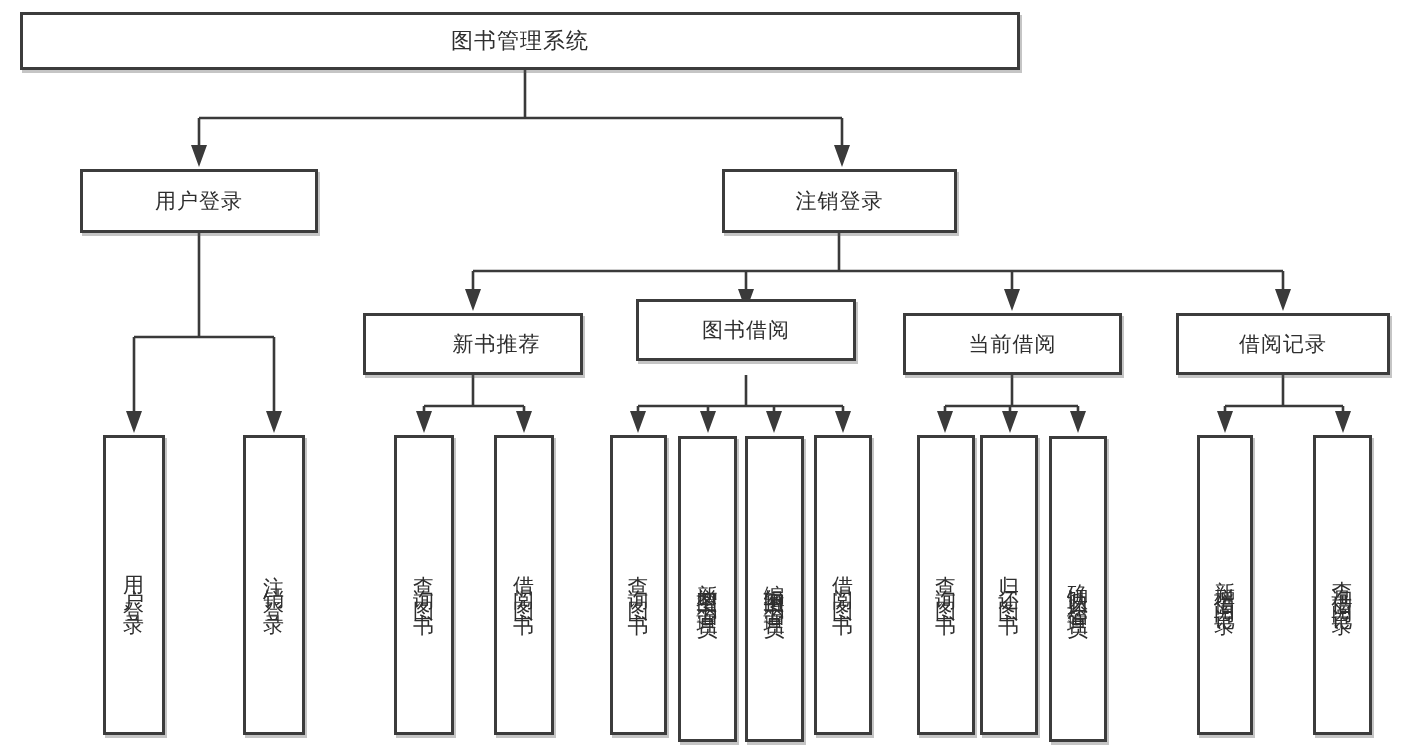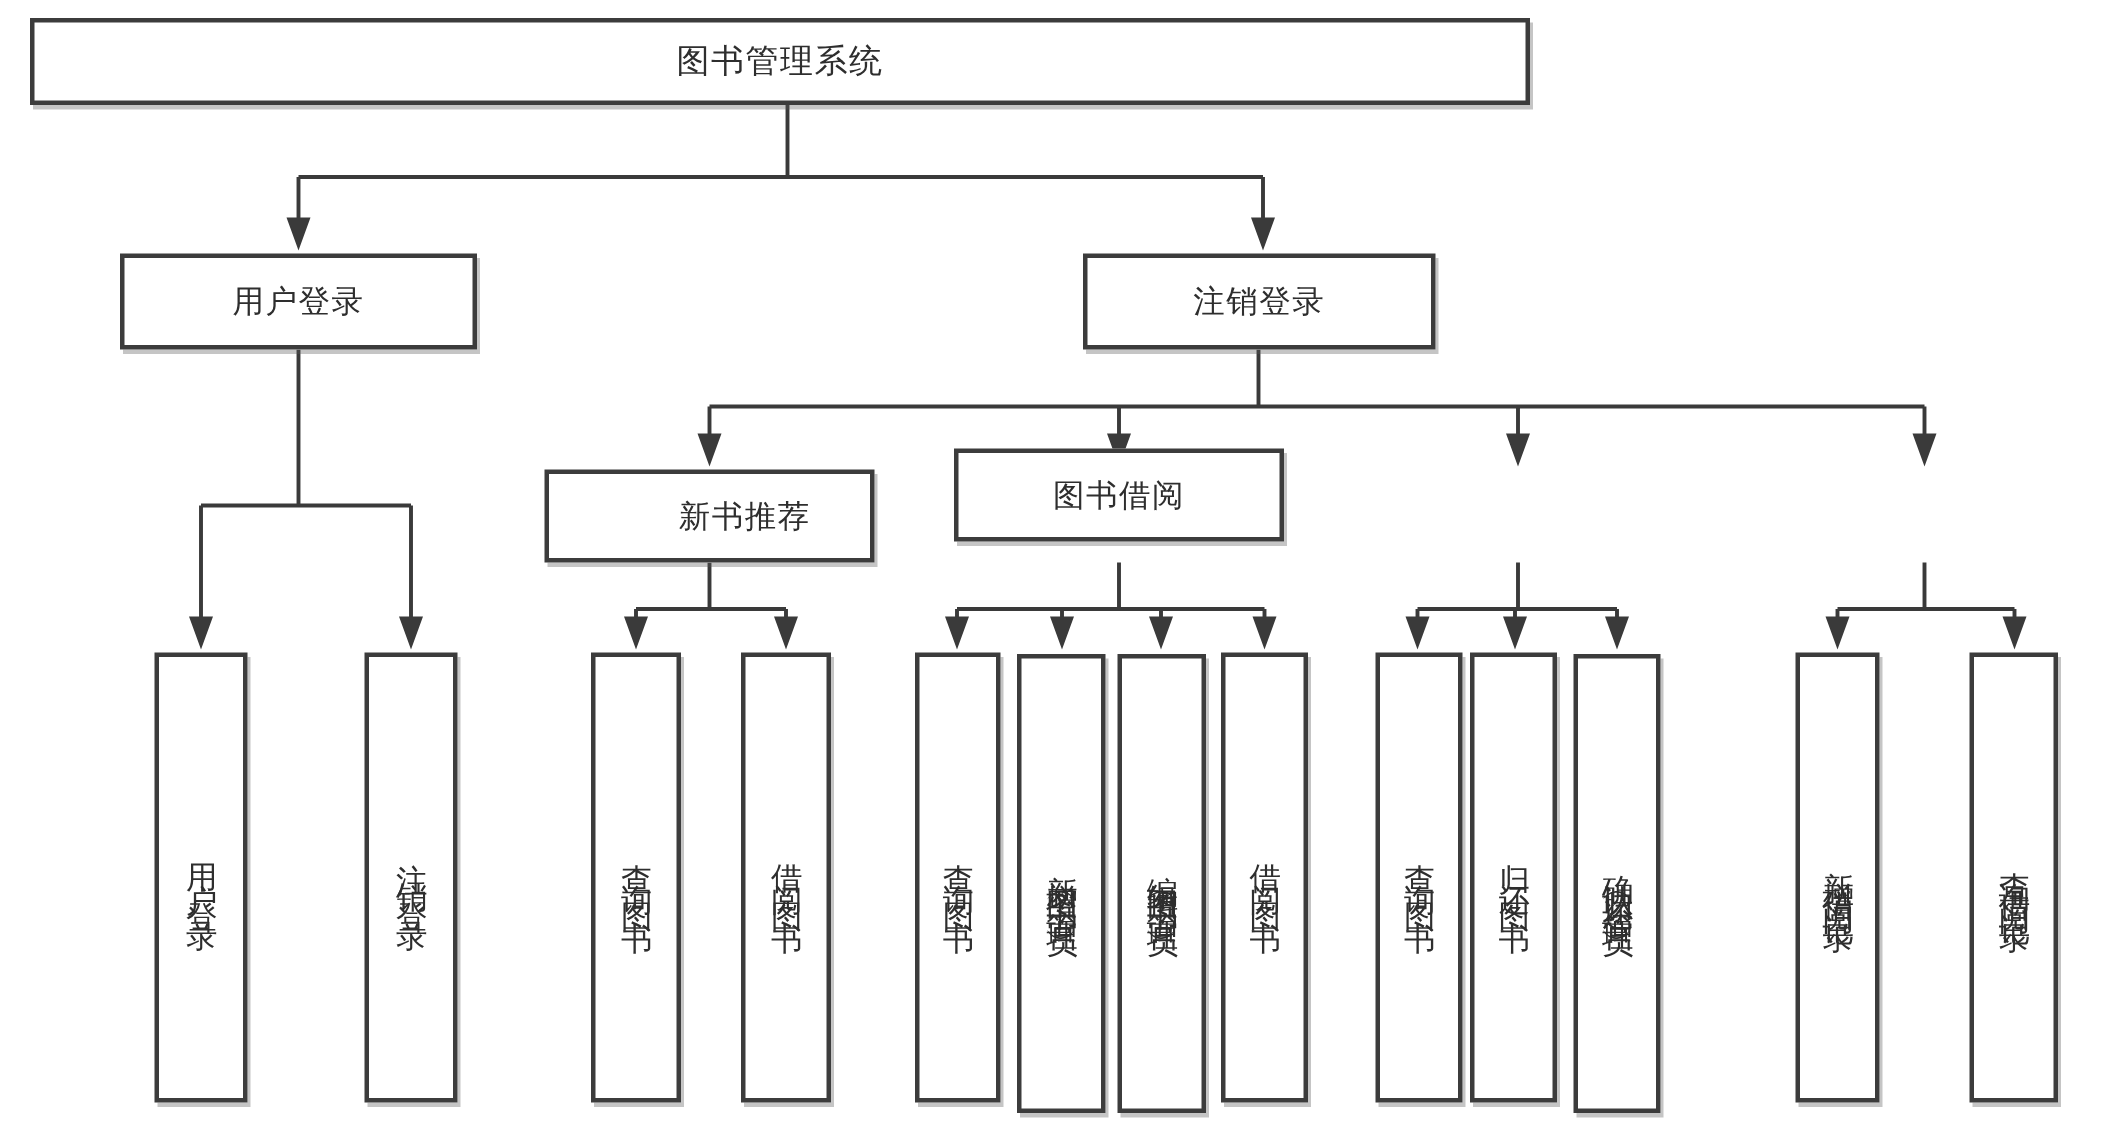--- a/index.html
+++ b/index.html
@@ -105,20 +105,22 @@
       M1335 411 L1351 411 L1343 433 Z"></path>
   </svg>
 
   <div class="node" style="left:20px;top:12px;width:1000px;height:58px;font-size:22px;">图书管理系统</div>
 
   <div class="node" style="left:80px;top:169px;width:238px;height:64px;">用户登录</div>
   <div class="node" style="left:722px;top:169px;width:235px;height:64px;">注销登录</div>
 
   <div class="node" style="left:363px;top:313px;width:220px;height:62px;padding-left:47px;">新书推荐</div>
   <div class="node" style="left:636px;top:299px;width:220px;height:62px;">图书借阅</div>
+  <div class="node" style="left:903px;top:313px;width:219px;height:62px;">当前借阅</div>
+  <div class="node" style="left:1176px;top:313px;width:214px;height:62px;">借阅记录</div>
 
   <div class="node vnode v4" style="left:103px;top:435px;width:62px;height:300px;">用户登录</div>
   <div class="node vnode v4" style="left:243px;top:435px;width:62px;height:300px;">注销登录</div>
 
   <div class="node vnode v4" style="left:394px;top:435px;width:60px;height:300px;">查询图书</div>
   <div class="node vnode v4" style="left:494px;top:435px;width:60px;height:300px;">借阅图书</div>
 
   <div class="node vnode v4" style="left:610px;top:435px;width:57px;height:300px;">查询图书</div>
   <div class="node vnode v9" style="left:678px;top:436px;width:59px;height:306px;">新增图书（管理员）</div>
   <div class="node vnode v9" style="left:745px;top:436px;width:59px;height:306px;">编辑图书（管理员）</div>

